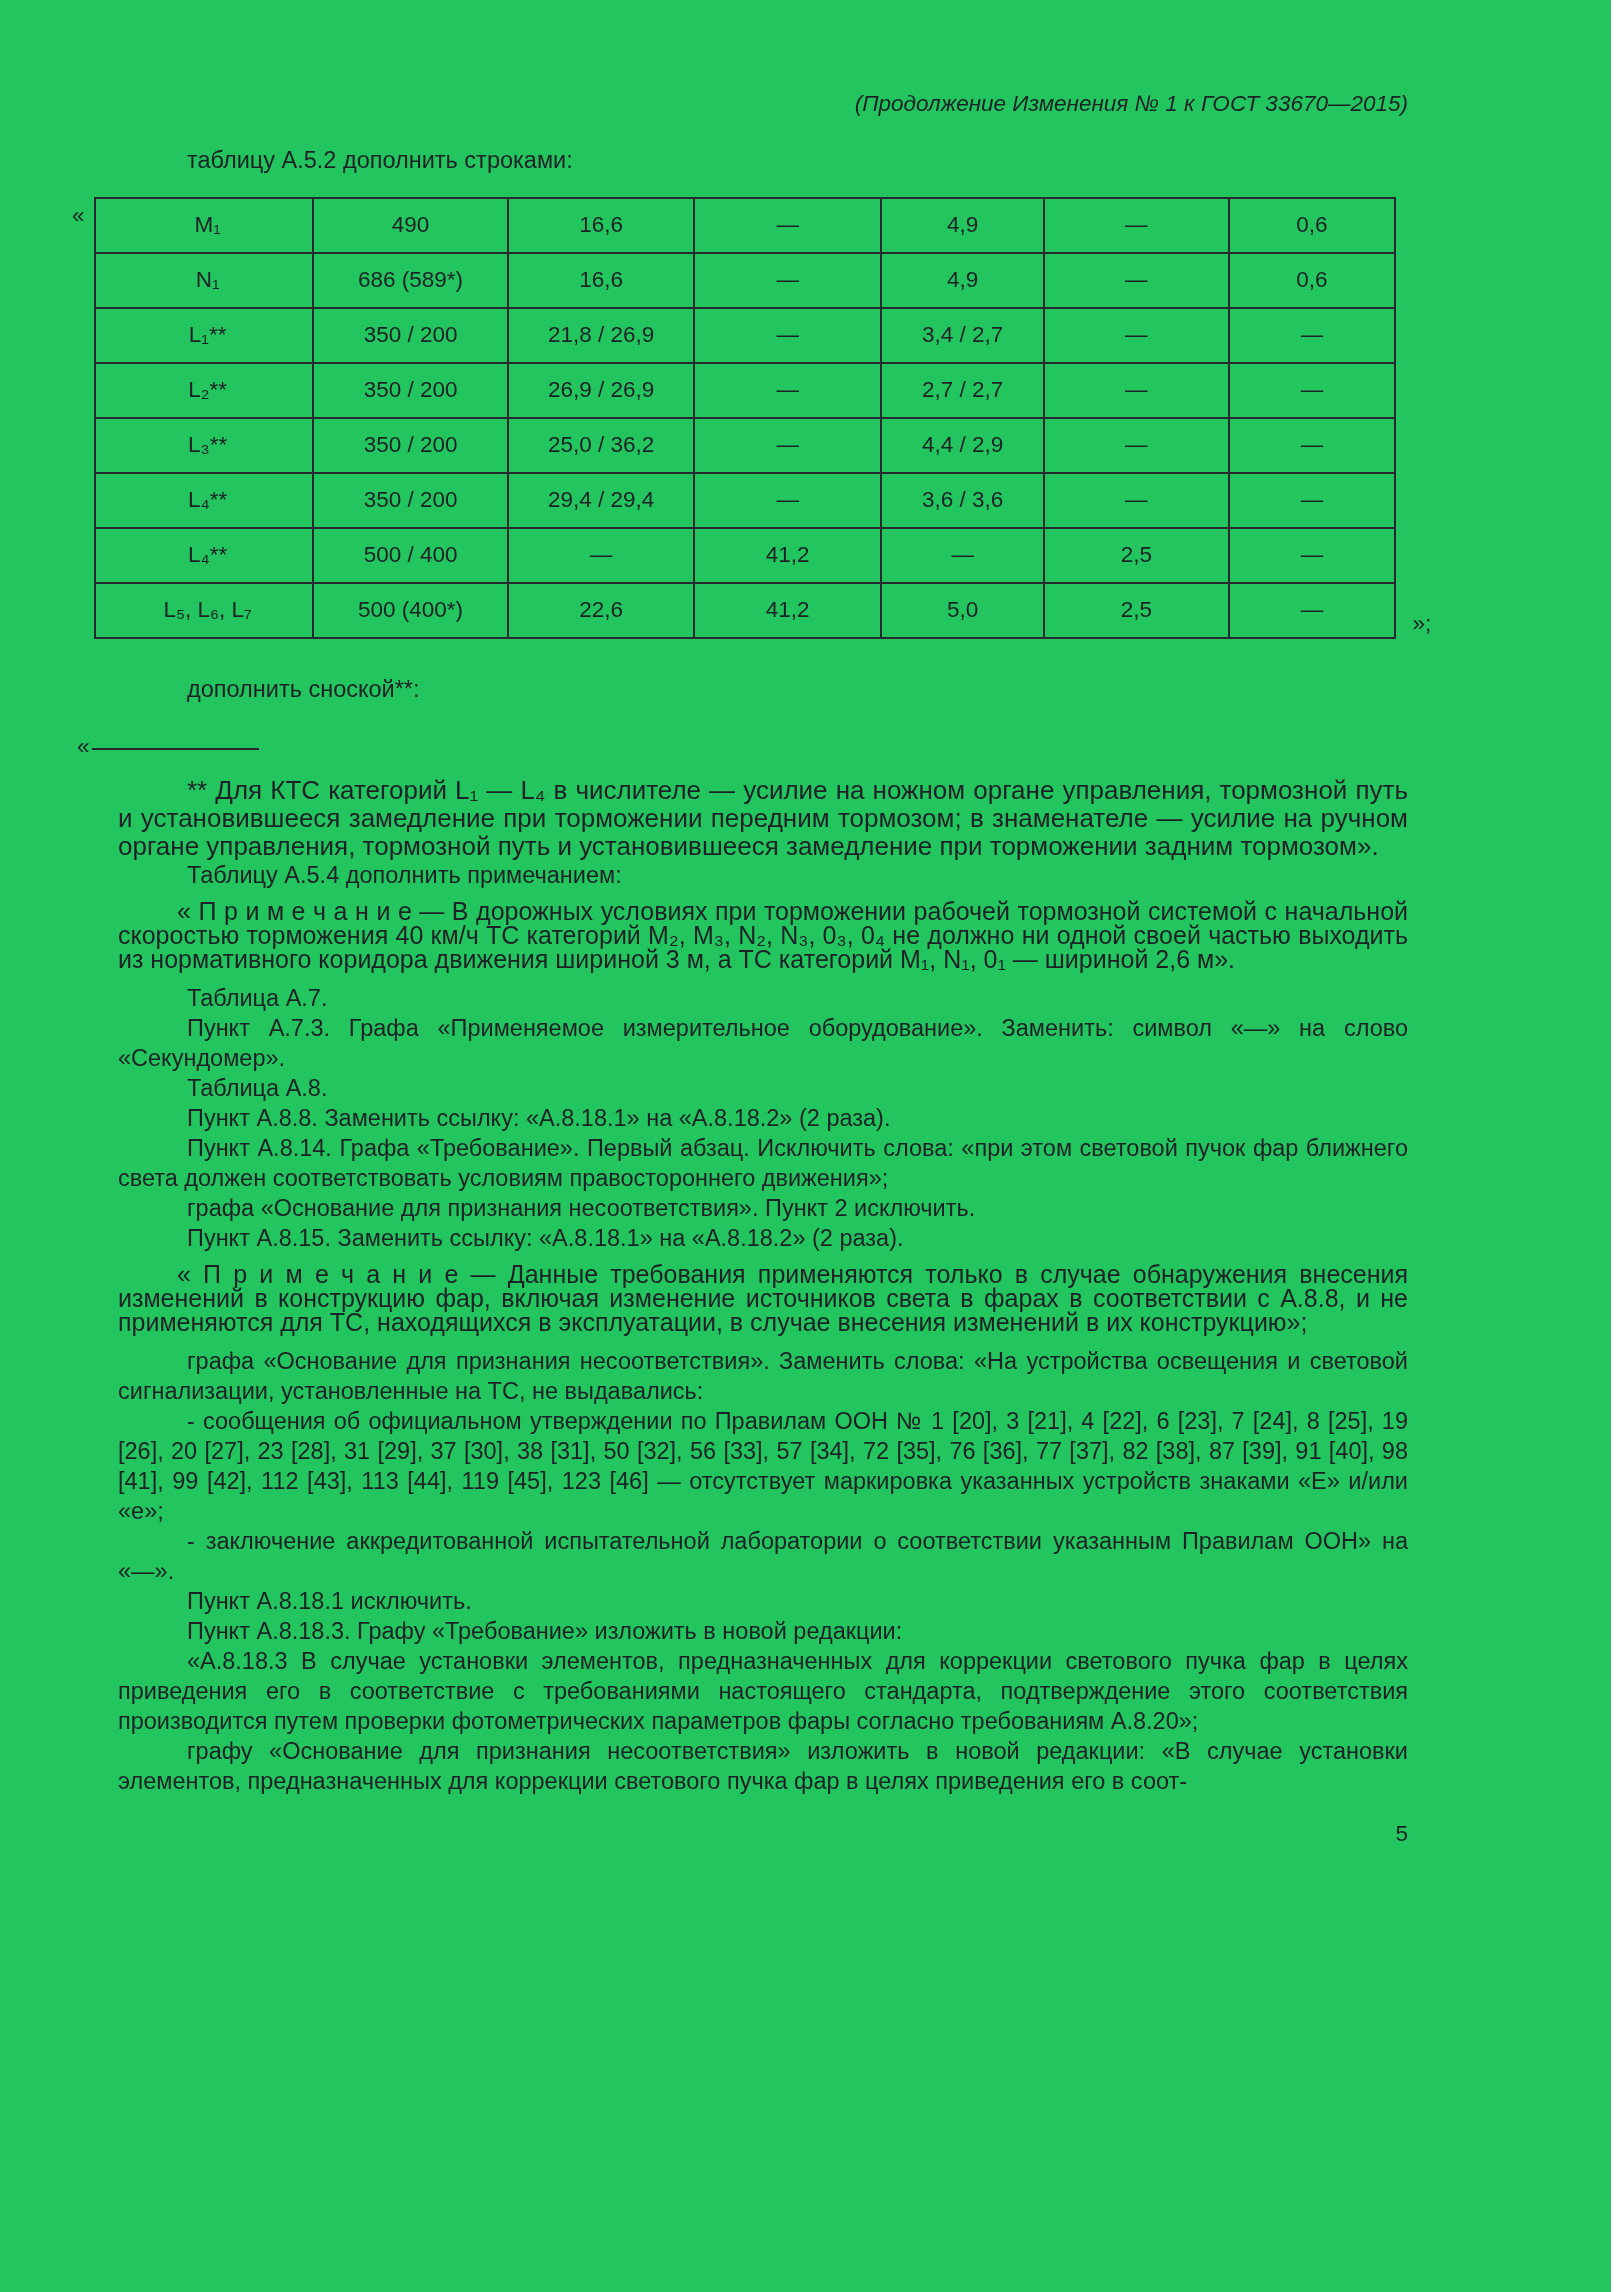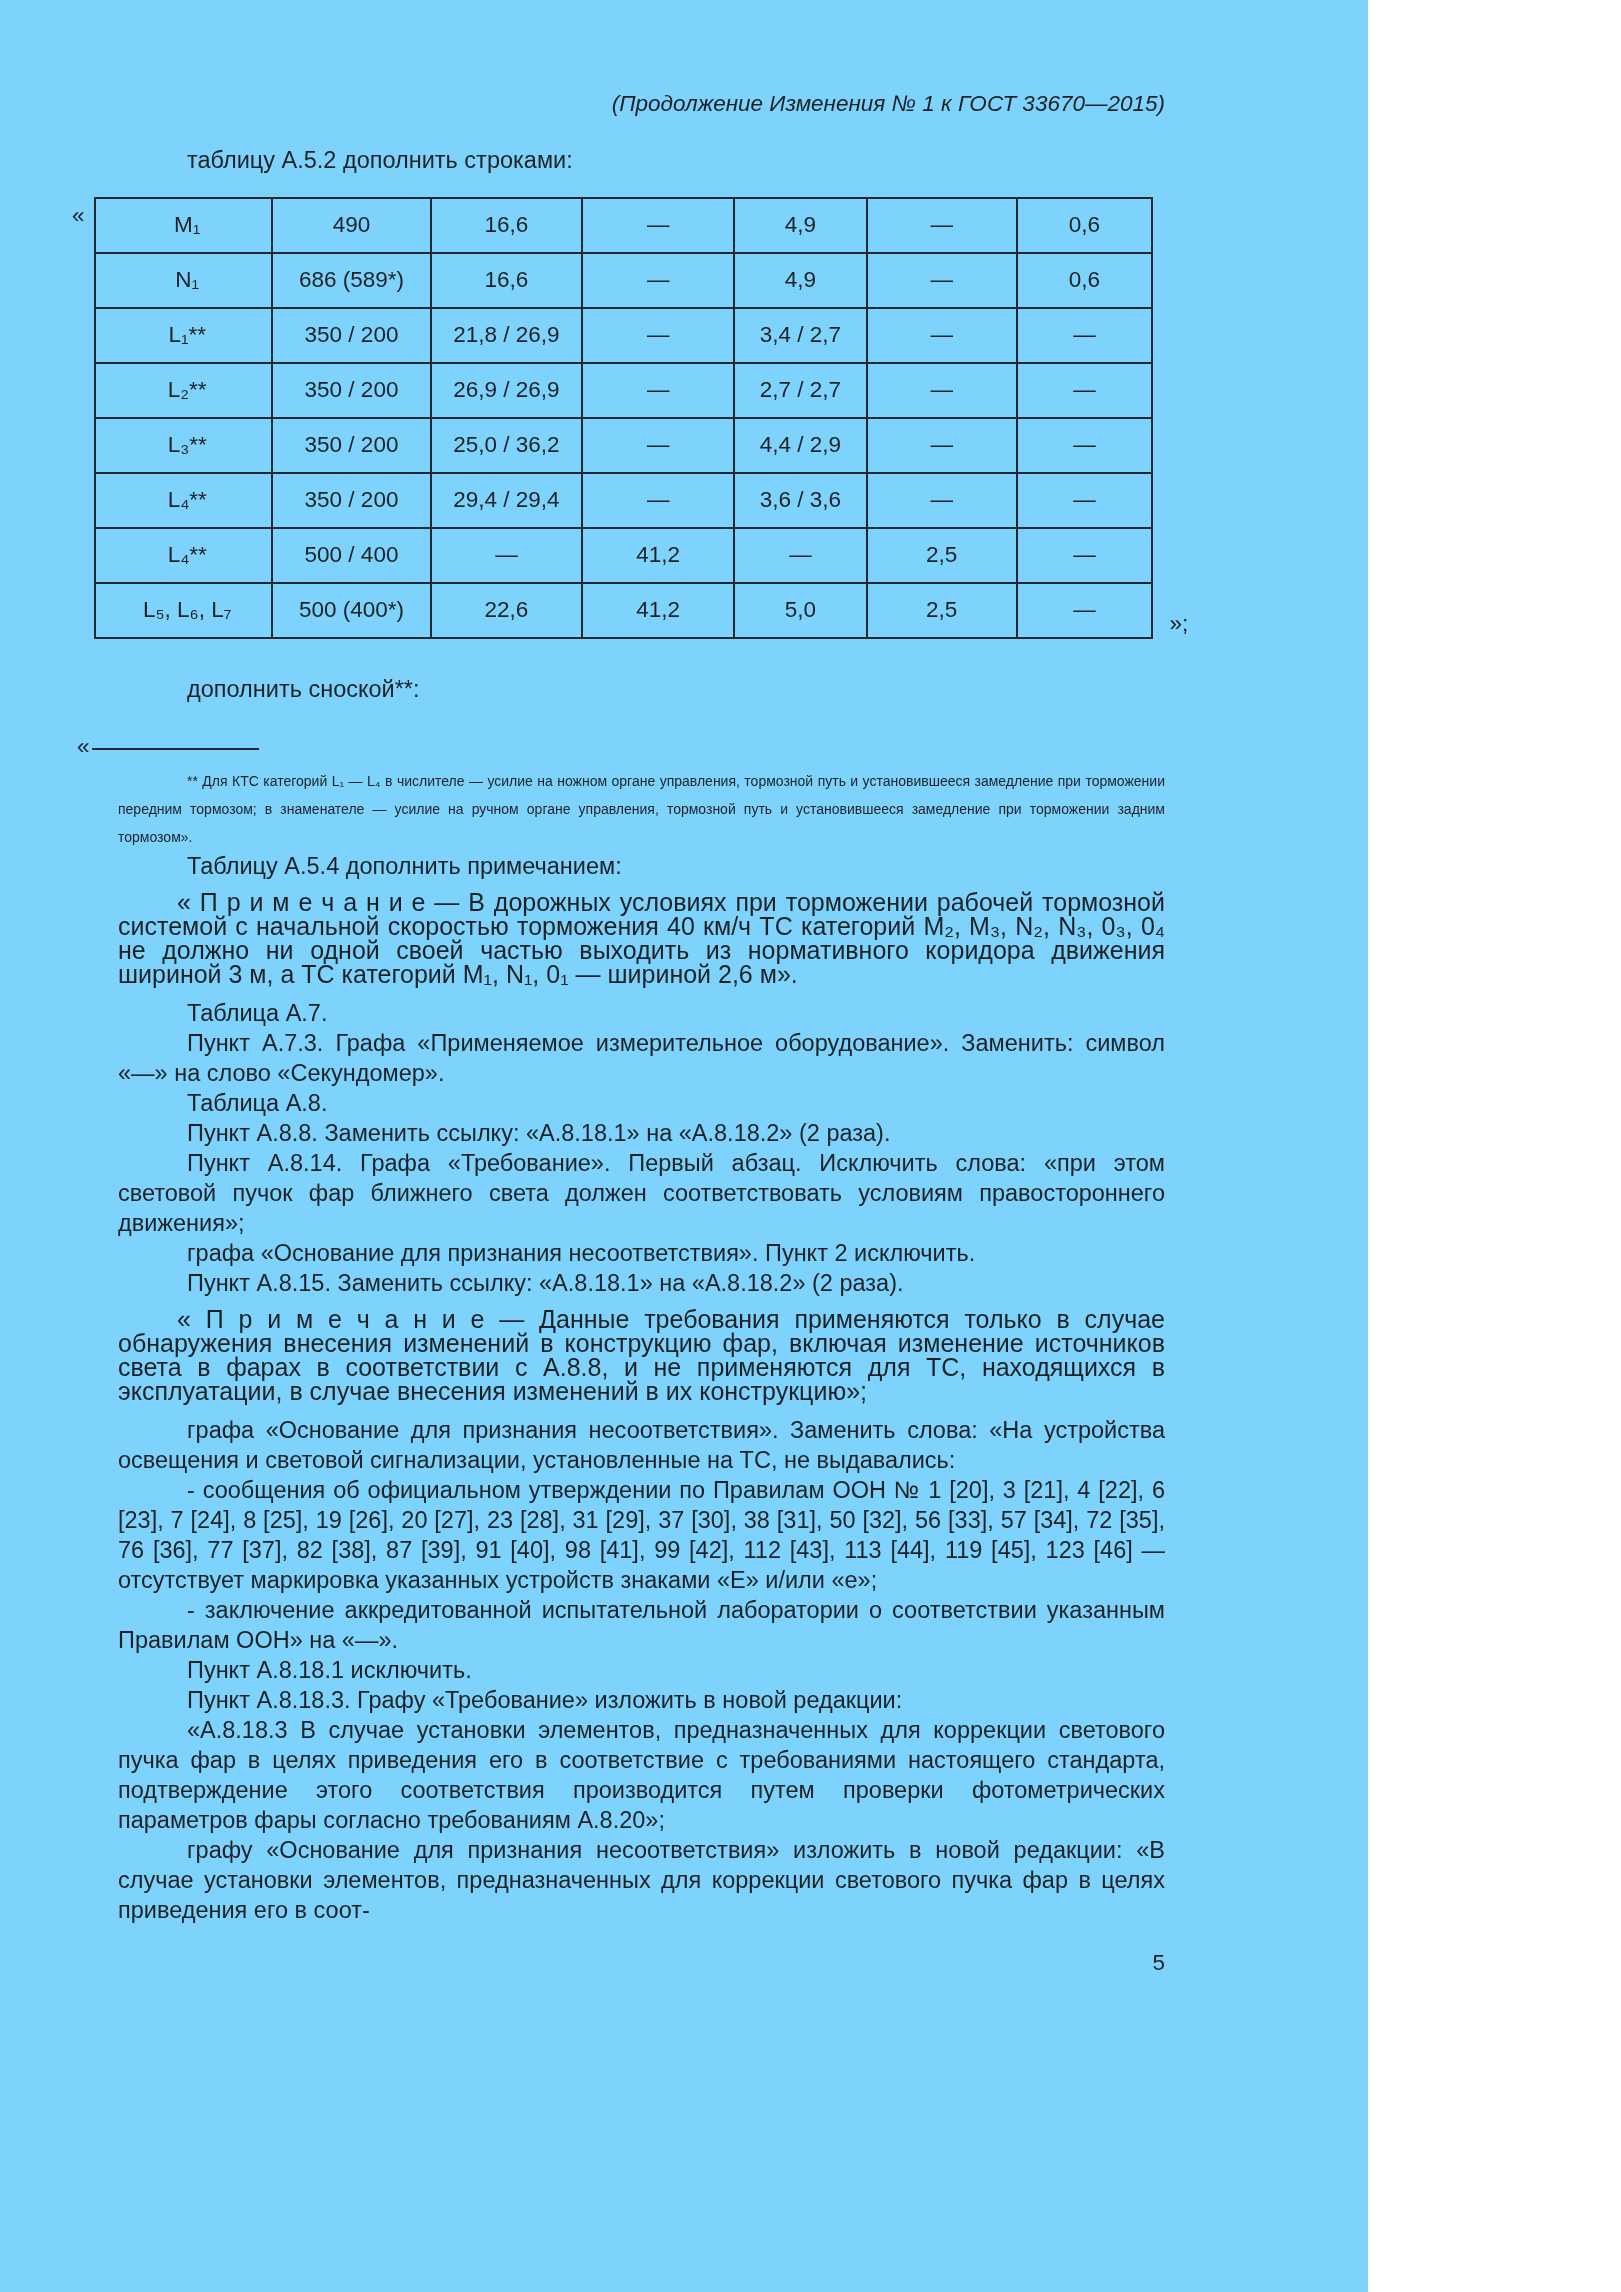--- a/index.html
+++ b/index.html
@@ -1,20 +1,20 @@
 <!DOCTYPE html>
 <html><head>
 <meta charset="utf-8">
 <style>
   html, body { margin: 0; padding: 0; background: #ffffff; }
   .page {
     position: relative;
-    width: 1368px;
+    width: 1611px;
     height: 2293px;
-    background: #7dd3fc;
+    background: #22c55e;
     box-sizing: border-box;
     padding: 90px 203px 16px 118px;
     font-family: "Liberation Sans", "DejaVu Sans", sans-serif;
     color: #1e2126;
     overflow: hidden;
   }
   .header {
     font-style: italic;
     font-size: 22.5px;
     line-height: 28px;
@@ -85,25 +85,25 @@
   }
   .fn-rule {
     display: inline-block;
     width: 167px;
     height: 0;
     border-bottom: 2.5px solid #23262c;
     margin-left: 2px;
     transform: translateY(2px);
   }
   .footnote-text {
-    font-size: 14px;
+    font-size: 26px;
     line-height: 28px;
     text-align: justify;
     text-indent: 69px;
-    margin: 9px 0 0 0;
+    margin: 18px 0 0 0;
   }
   .page-number {
     margin-top: 25.5px;
     text-align: right;
     font-size: 22.5px;
   }
 </style>
 </head>
 <body>
 

